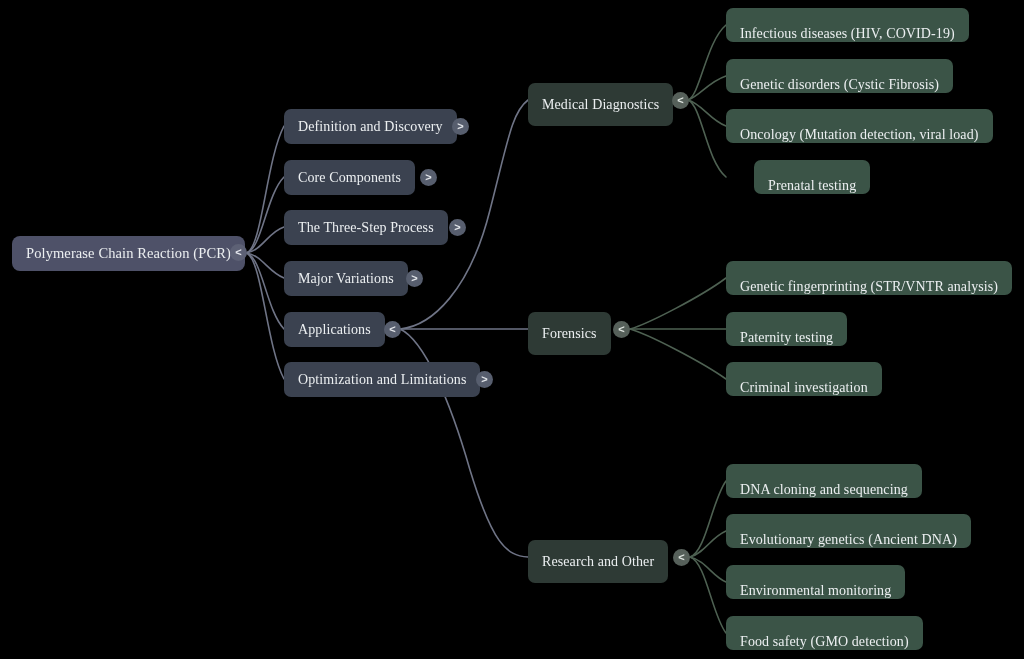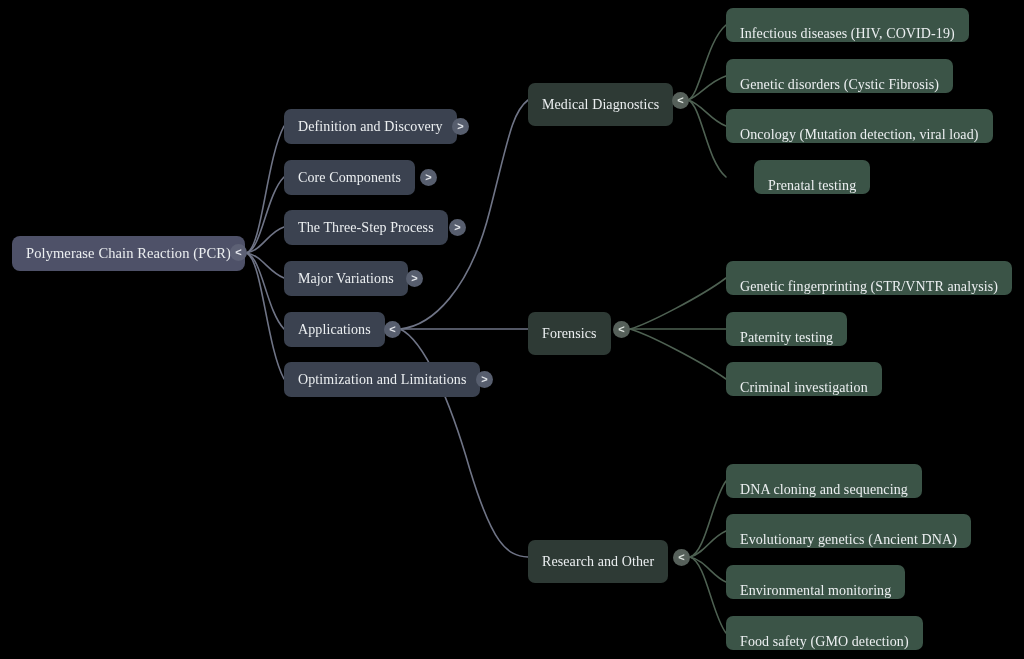--- a/index.html
+++ b/index.html
@@ -108,21 +108,21 @@
   <div class="node node-l1" style="left:284px;top:109px;">
     <span>Definition and Discovery</span>
   </div>
   <div class="toggle blue" style="left:452px;top:118px;">&gt;</div>
 
   <div class="node node-l1" style="left:284px;top:160px;">
     <span>Core Components</span>
   </div>
   <div class="toggle blue" style="left:420px;top:169px;">&gt;</div>
 
-  <div class="node node-l1" style="left:284px;top:210px;border-radius:8px;">
+  <div class="node node-l1" style="left:284px;top:210px;">
     <span>The Three-Step Process</span>
   </div>
   <div class="toggle blue" style="left:449px;top:219px;">&gt;</div>
 
   <div class="node node-l1" style="left:284px;top:261px;justify-content:center;">
     <span>Major Variations</span>
   </div>
   <div class="toggle blue" style="left:406px;top:270px;">&gt;</div>
 
   <div class="node node-l1" style="left:284px;top:312px;">

